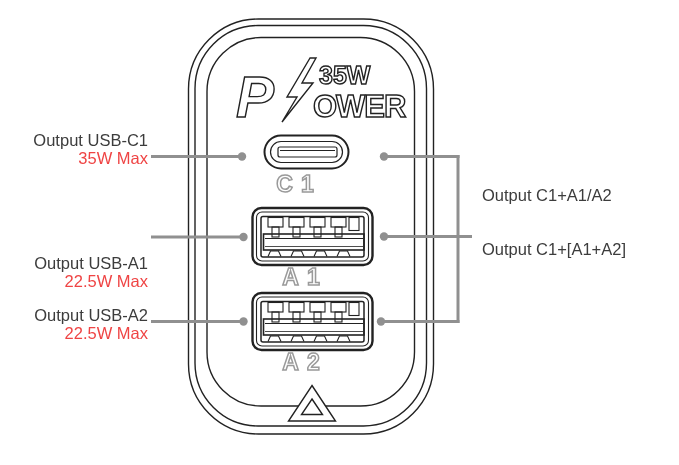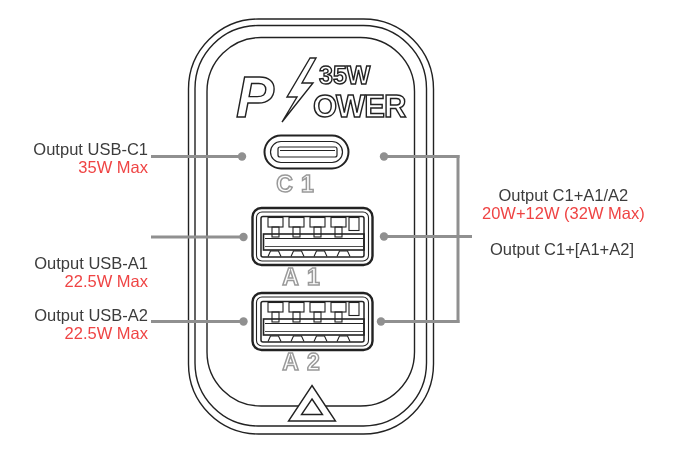--- a/index.html
+++ b/index.html
@@ -121,34 +121,33 @@
       <circle cx="384" cy="156.5" r="4.2" stroke="none"></circle>
         <line x1="384" y1="156.5" x2="459.5" y2="156.5"></line>
       <circle cx="384" cy="236.5" r="4.2" stroke="none"></circle>
         <line x1="384" y1="236.5" x2="472" y2="236.5"></line>
       <circle cx="381" cy="321.5" r="4.2" stroke="none"></circle>
         <line x1="381" y1="321.5" x2="459.5" y2="321.5"></line>
       <line x1="458" y1="155" x2="458" y2="323"></line>
     </g>
   </svg>
 
-  <div class="callout callout-left" style="left:8px;top:140px;">
+  <div class="callout callout-left" style="left:8px;top:131px;">
     <div class="t">Output USB-C1</div>
     <div class="v">35W Max</div>
   </div>
   <div class="callout callout-left" style="left:8px;top:226px;margin-top:28px;">
     <div class="t">Output USB-A1</div>
     <div class="v">22.5W Max</div>
   </div>
   <div class="callout callout-left" style="left:8px;top:306px;">
     <div class="t">Output USB-A2</div>
     <div class="v">22.5W Max</div>
   </div>
 
   <div class="callout callout-right" style="left:482px;top:186px;">
     <div class="t">Output C1+A1/A2</div>
-    <div class="v">20W+12W (32W Max)</div>
   </div>
-  <div class="callout callout-right" style="left:482px;top:240px;margin-left:8px;">
+  <div class="callout callout-right" style="left:482px;top:240px;">
     <div class="t">Output C1+[A1+A2]</div>
   </div>
 
 </div>
 
 </body></html>

